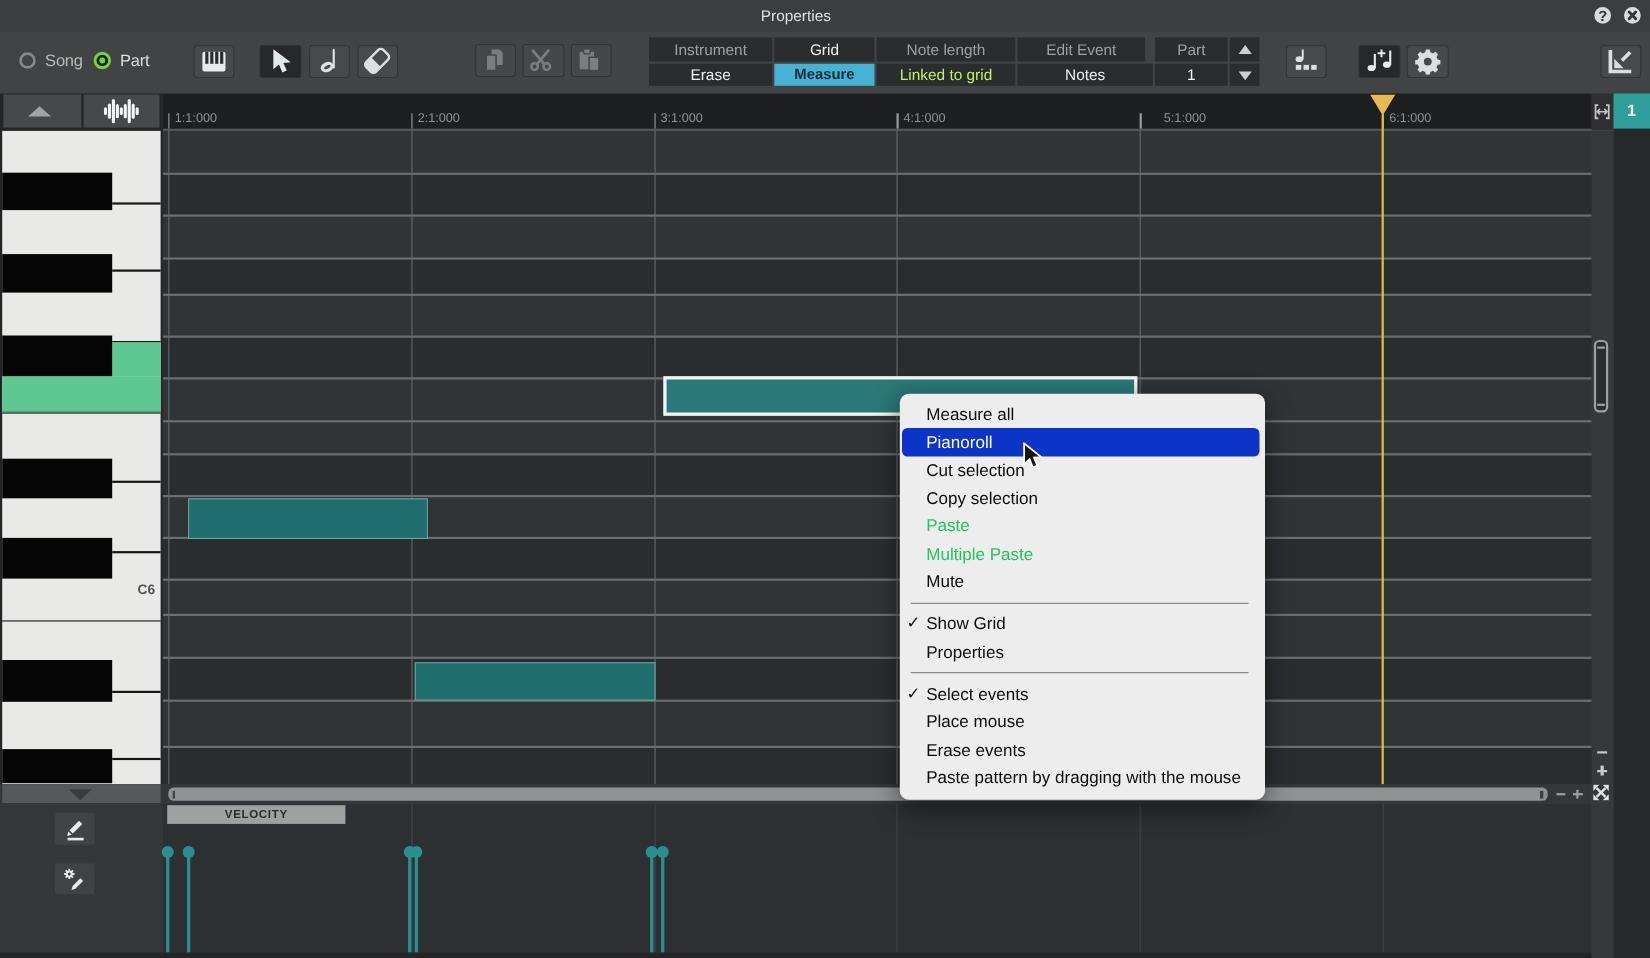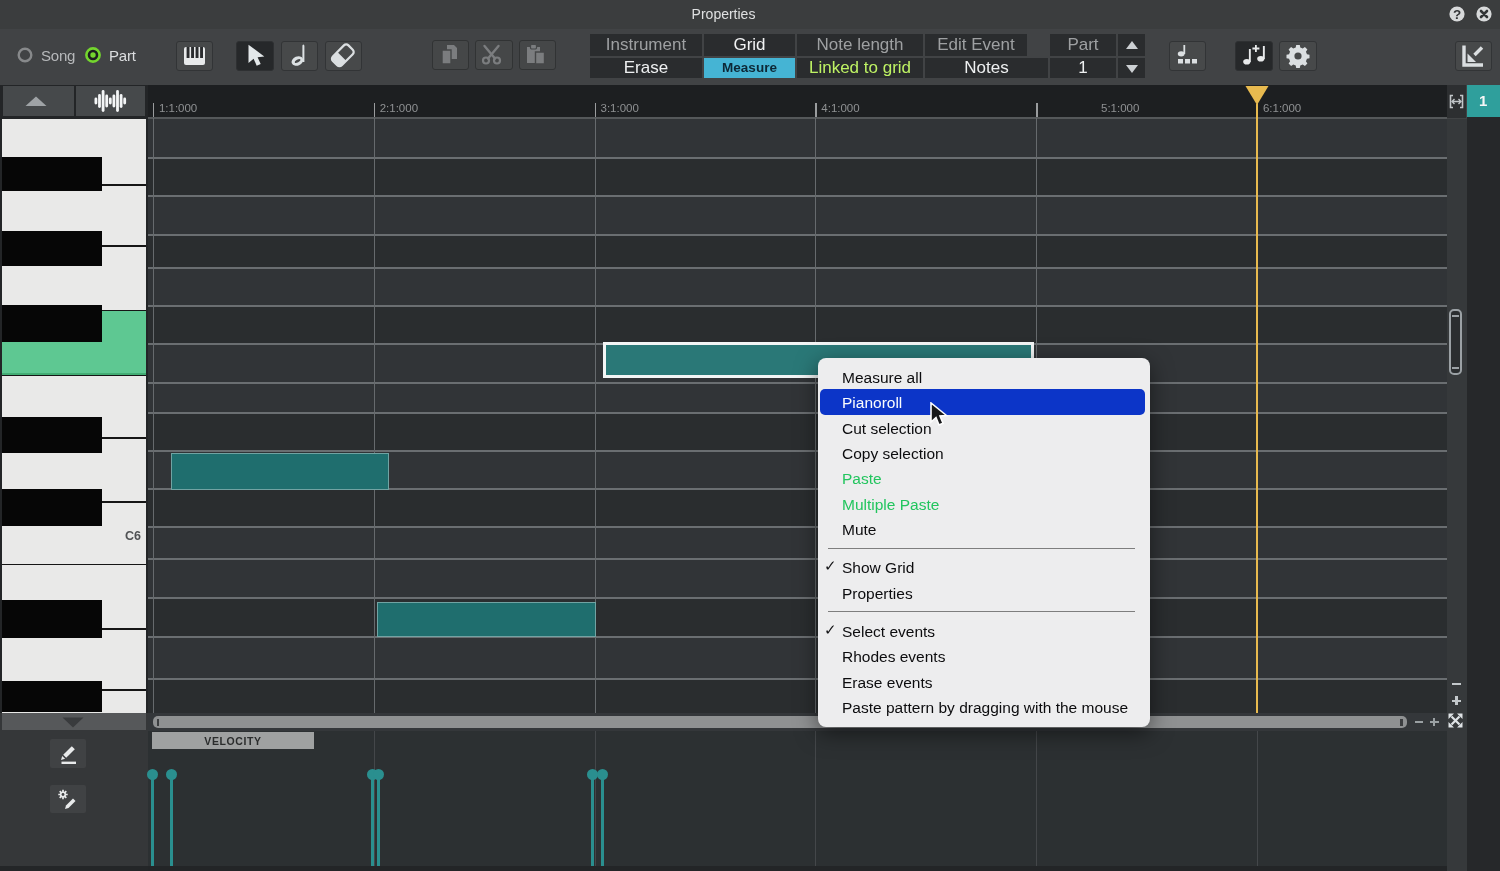--- a/index.html
+++ b/index.html
@@ -1,21 +1,21 @@
 <!DOCTYPE html>
 <html><head><meta charset="utf-8">
 <style>
 *{margin:0;padding:0;box-sizing:border-box}
 html,body{width:1500px;height:871px;overflow:hidden;background:#414345;
  font-family:"Liberation Sans",sans-serif;}
 .a{position:absolute}
 .btn{position:absolute;border:1.5px solid #323436;border-radius:3px;background:#47494a}
 .btn.sel{background:#26282a;border-color:#2e3032}
 .btn.dis{background:#454748;border-color:#313334}
-.cell{position:absolute;background:#2a2c2e;color:#9ea0a2;font-size:17px;
+.cell{position:absolute;background:#2a2c2e;color:#9ea0a2;font-size:14px;
  display:flex;align-items:center;justify-content:center}
 .rowline{position:absolute;left:148px;width:1299px;height:1.5px;background:#6a6e71}
 .vline{position:absolute;top:118px;height:595px;width:1.2px;background:#666a6d}
 .vline2{position:absolute;top:731px;height:135px;width:1px;background:#44474a}
 .blackkey{position:absolute;left:2px;width:100px;background:#060606}
 .sep{position:absolute;height:1.5px;background:#161616}
 .mi{position:absolute;left:42px;color:#0c0c0e;font-size:15.5px;line-height:22px;white-space:nowrap}
 .mi.dis{color:#22c55e}
 .msep{position:absolute;left:10px;width:307px;height:1px;background:#7e7e7e}
 .lolli{position:absolute;width:3px;background:#2a8f8f}
@@ -79,21 +79,21 @@
 <path d="M2 4 L15 4 L15 20 L2 20 Z" fill="#7b7d7f"></path>
 <rect x="5.5" y="1.5" width="6" height="4.5" rx="1.2" fill="#7b7d7f" stroke="#454748" stroke-width="1.2"></rect>
 <path d="M10.5 9 L19.5 9 L19.5 21 L10.5 21 Z" fill="#7b7d7f" stroke="#454748" stroke-width="1.4"></path>
 </svg>
 <div class="cell" style="left:590px;top:34px;width:112px;height:22px;color:#9ea0a2">Instrument</div>
 <div class="cell" style="left:590px;top:57.5px;width:112px;height:20px;color:#eef0f1">Erase</div>
 <div class="cell" style="left:704px;top:34px;width:91px;height:22px;color:#f1f2f3">Grid</div>
 <div class="cell" style="left:704px;top:57.5px;width:91px;height:20px;background:#45b4d4;color:#0d2836;font-weight:bold;font-size:13.5px">Measure</div>
 <div class="cell" style="left:797px;top:34px;width:126px;height:22px;color:#9ea0a2">Note length</div>
 <div class="cell" style="left:797px;top:57.5px;width:126px;height:20px;color:#bef264">Linked to grid</div>
-<div class="cell" style="left:925px;top:34px;width:102px;height:22px;color:#9ea0a2">Edit Event</div>
+<div class="cell" style="left:925px;top:34px;width:116px;height:22px;color:#9ea0a2">Edit Event</div>
 <div class="cell" style="left:925px;top:57.5px;width:123px;height:20px;color:#eef0f1">Notes</div>
 <div class="cell" style="left:1050px;top:34px;width:66px;height:22px;color:#9ea0a2">Part</div>
 <div class="cell" style="left:1050px;top:57.5px;width:66px;height:20px;color:#eef0f1">1</div>
 <div class="cell" style="left:1118px;top:34px;width:27px;height:22px"></div>
 <div class="cell" style="left:1118px;top:57.5px;width:27px;height:20px"></div>
 <svg class="a" style="left:1124px;top:40px" width="16" height="36">
 <path d="M8 1 L14 9 L2 9 Z" fill="#ccd0d3"></path>
 <path d="M8 33 L14 25 L2 25 Z" fill="#ccd0d3"></path>
 </svg>
 <div class="btn" style="left:1168.5px;top:40.5px;width:37px;height:30px"></div>
@@ -143,21 +143,21 @@
 <div class="a" style="left:148px;top:85px;width:1299px;height:33px;background:#1d1f21"></div>
 <div class="a" style="left:152.9px;top:103px;width:1.6px;height:14px;background:#9a9c9e"></div>
 <div class="a" style="left:158.9px;top:101.5px;font-size:11.5px;color:#8f9193">1:1:000</div>
 <div class="a" style="left:373.7px;top:103px;width:1.6px;height:14px;background:#9a9c9e"></div>
 <div class="a" style="left:379.7px;top:101.5px;font-size:11.5px;color:#8f9193">2:1:000</div>
 <div class="a" style="left:594.5px;top:103px;width:1.6px;height:14px;background:#9a9c9e"></div>
 <div class="a" style="left:600.5px;top:101.5px;font-size:11.5px;color:#8f9193">3:1:000</div>
 <div class="a" style="left:815.3px;top:103px;width:1.6px;height:14px;background:#9a9c9e"></div>
 <div class="a" style="left:821.3px;top:101.5px;font-size:11.5px;color:#8f9193">4:1:000</div>
 <div class="a" style="left:1036.1px;top:103px;width:1.6px;height:14px;background:#9a9c9e"></div>
-<div class="a" style="left:1101px;top:101.5px;font-size:11.5px;color:#8f9193">5:1:000</div>
+<div class="a" style="left:1058px;top:101.5px;font-size:11.5px;color:#8f9193">5:1:000</div>
 <div class="a" style="left:1256.9px;top:103px;width:1.6px;height:14px;background:#9a9c9e"></div>
 <div class="a" style="left:1262.9px;top:101.5px;font-size:11.5px;color:#8f9193">6:1:000</div>
 <div class="a" style="left:148px;top:117px;width:1299px;height:1.5px;background:#55585a"></div>
 <div class="a" style="left:1447px;top:85px;width:19px;height:33px;background:#2d2f31"></div>
 <svg class="a" style="left:1448px;top:93px" width="17" height="17">
 <path d="M5 2.5 L2.5 2.5 L2.5 14.5 L5 14.5 M12 2.5 L14.5 2.5 L14.5 14.5 L12 14.5" stroke="#c2c6c9" stroke-width="1.6" fill="none"></path>
 <path d="M4 8.5 L13 8.5 M6.5 6 L4 8.5 L6.5 11 M10.5 6 L13 8.5 L10.5 11" stroke="#c2c6c9" stroke-width="1.4" fill="none"></path>
 </svg>
 <div class="a" style="left:1466.5px;top:85px;width:33.5px;height:31.5px;background:#2f9f9c;color:#f4f6f6;font-weight:bold;font-size:15px;display:flex;align-items:center;justify-content:center">1</div>
 <div class="a" style="left:148px;top:118.5px;width:1299px;height:594.5px;background:#313437"></div>
@@ -282,21 +282,21 @@
 <div class="mi" style="left:842px;top:366.6px">Measure all</div>
 <div class="mi" style="left:842px;top:392.0px;color:#fbfcfd">Pianoroll</div>
 <div class="mi" style="left:842px;top:417.5px">Cut selection</div>
 <div class="mi" style="left:842px;top:443.0px">Copy selection</div>
 <div class="mi dis" style="left:842px;top:468.4px">Paste</div>
 <div class="mi dis" style="left:842px;top:493.9px">Multiple Paste</div>
 <div class="mi" style="left:842px;top:519.3px">Mute</div>
 <div class="mi" style="left:842px;top:557.0px">Show Grid</div>
 <div class="mi" style="left:842px;top:582.5px">Properties</div>
 <div class="mi" style="left:842px;top:620.6px">Select events</div>
-<div class="mi" style="left:842px;top:646.0px">Rhodes events</div>
+<div class="mi" style="left:842px;top:646.0px">Place mouse</div>
 <div class="mi" style="left:842px;top:671.5px">Erase events</div>
 <div class="mi" style="left:842px;top:697.0px">Paste pattern by dragging with the mouse</div>
 <div class="msep" style="left:828px;top:547.5px"></div>
 <div class="msep" style="left:828px;top:611px"></div>
 <div class="a" style="left:824px;top:557.0px;font-size:15px;color:#141416">✓</div>
 <div class="a" style="left:824px;top:620.6px;font-size:15px;color:#141416">✓</div>
 <svg class="a" style="left:928px;top:402px" width="22" height="26">
 <path d="M3 1 L3 20 L8 15.5 L11 23 L15 21.3 L12 14 L18.5 13.5 Z" fill="#17181a" stroke="#fdfdfd" stroke-width="1.6"></path>
 </svg>
 </body></html>

